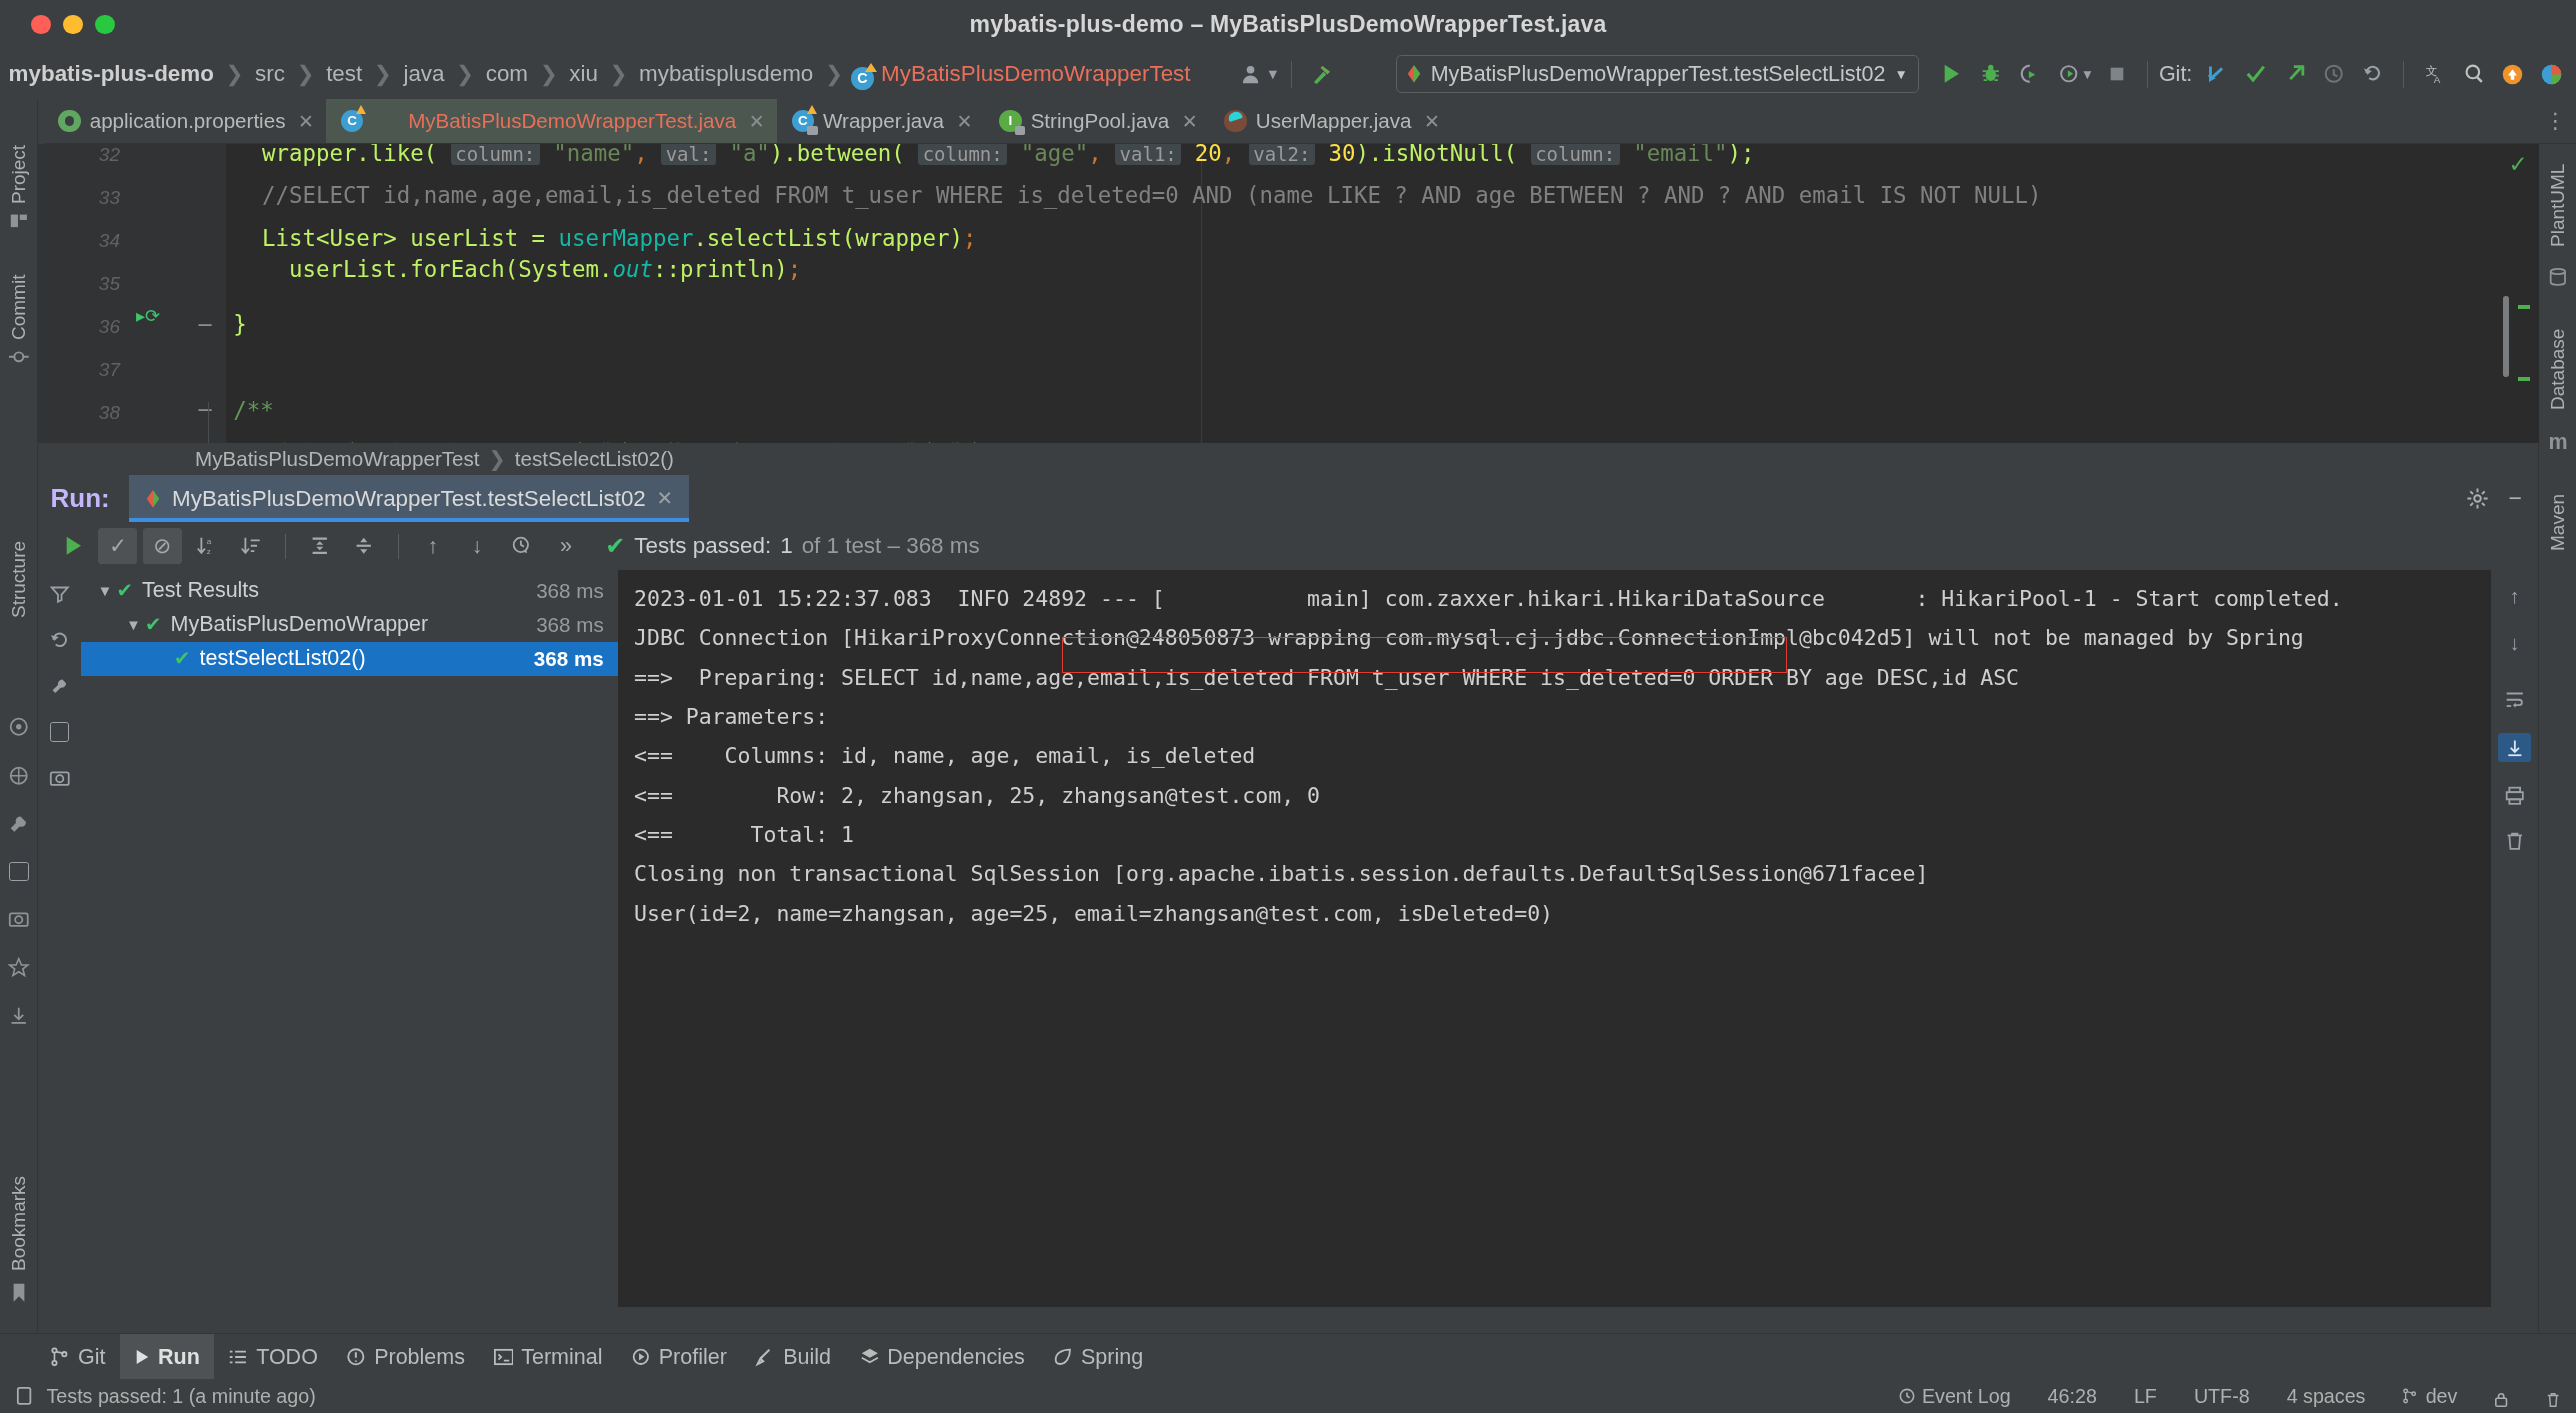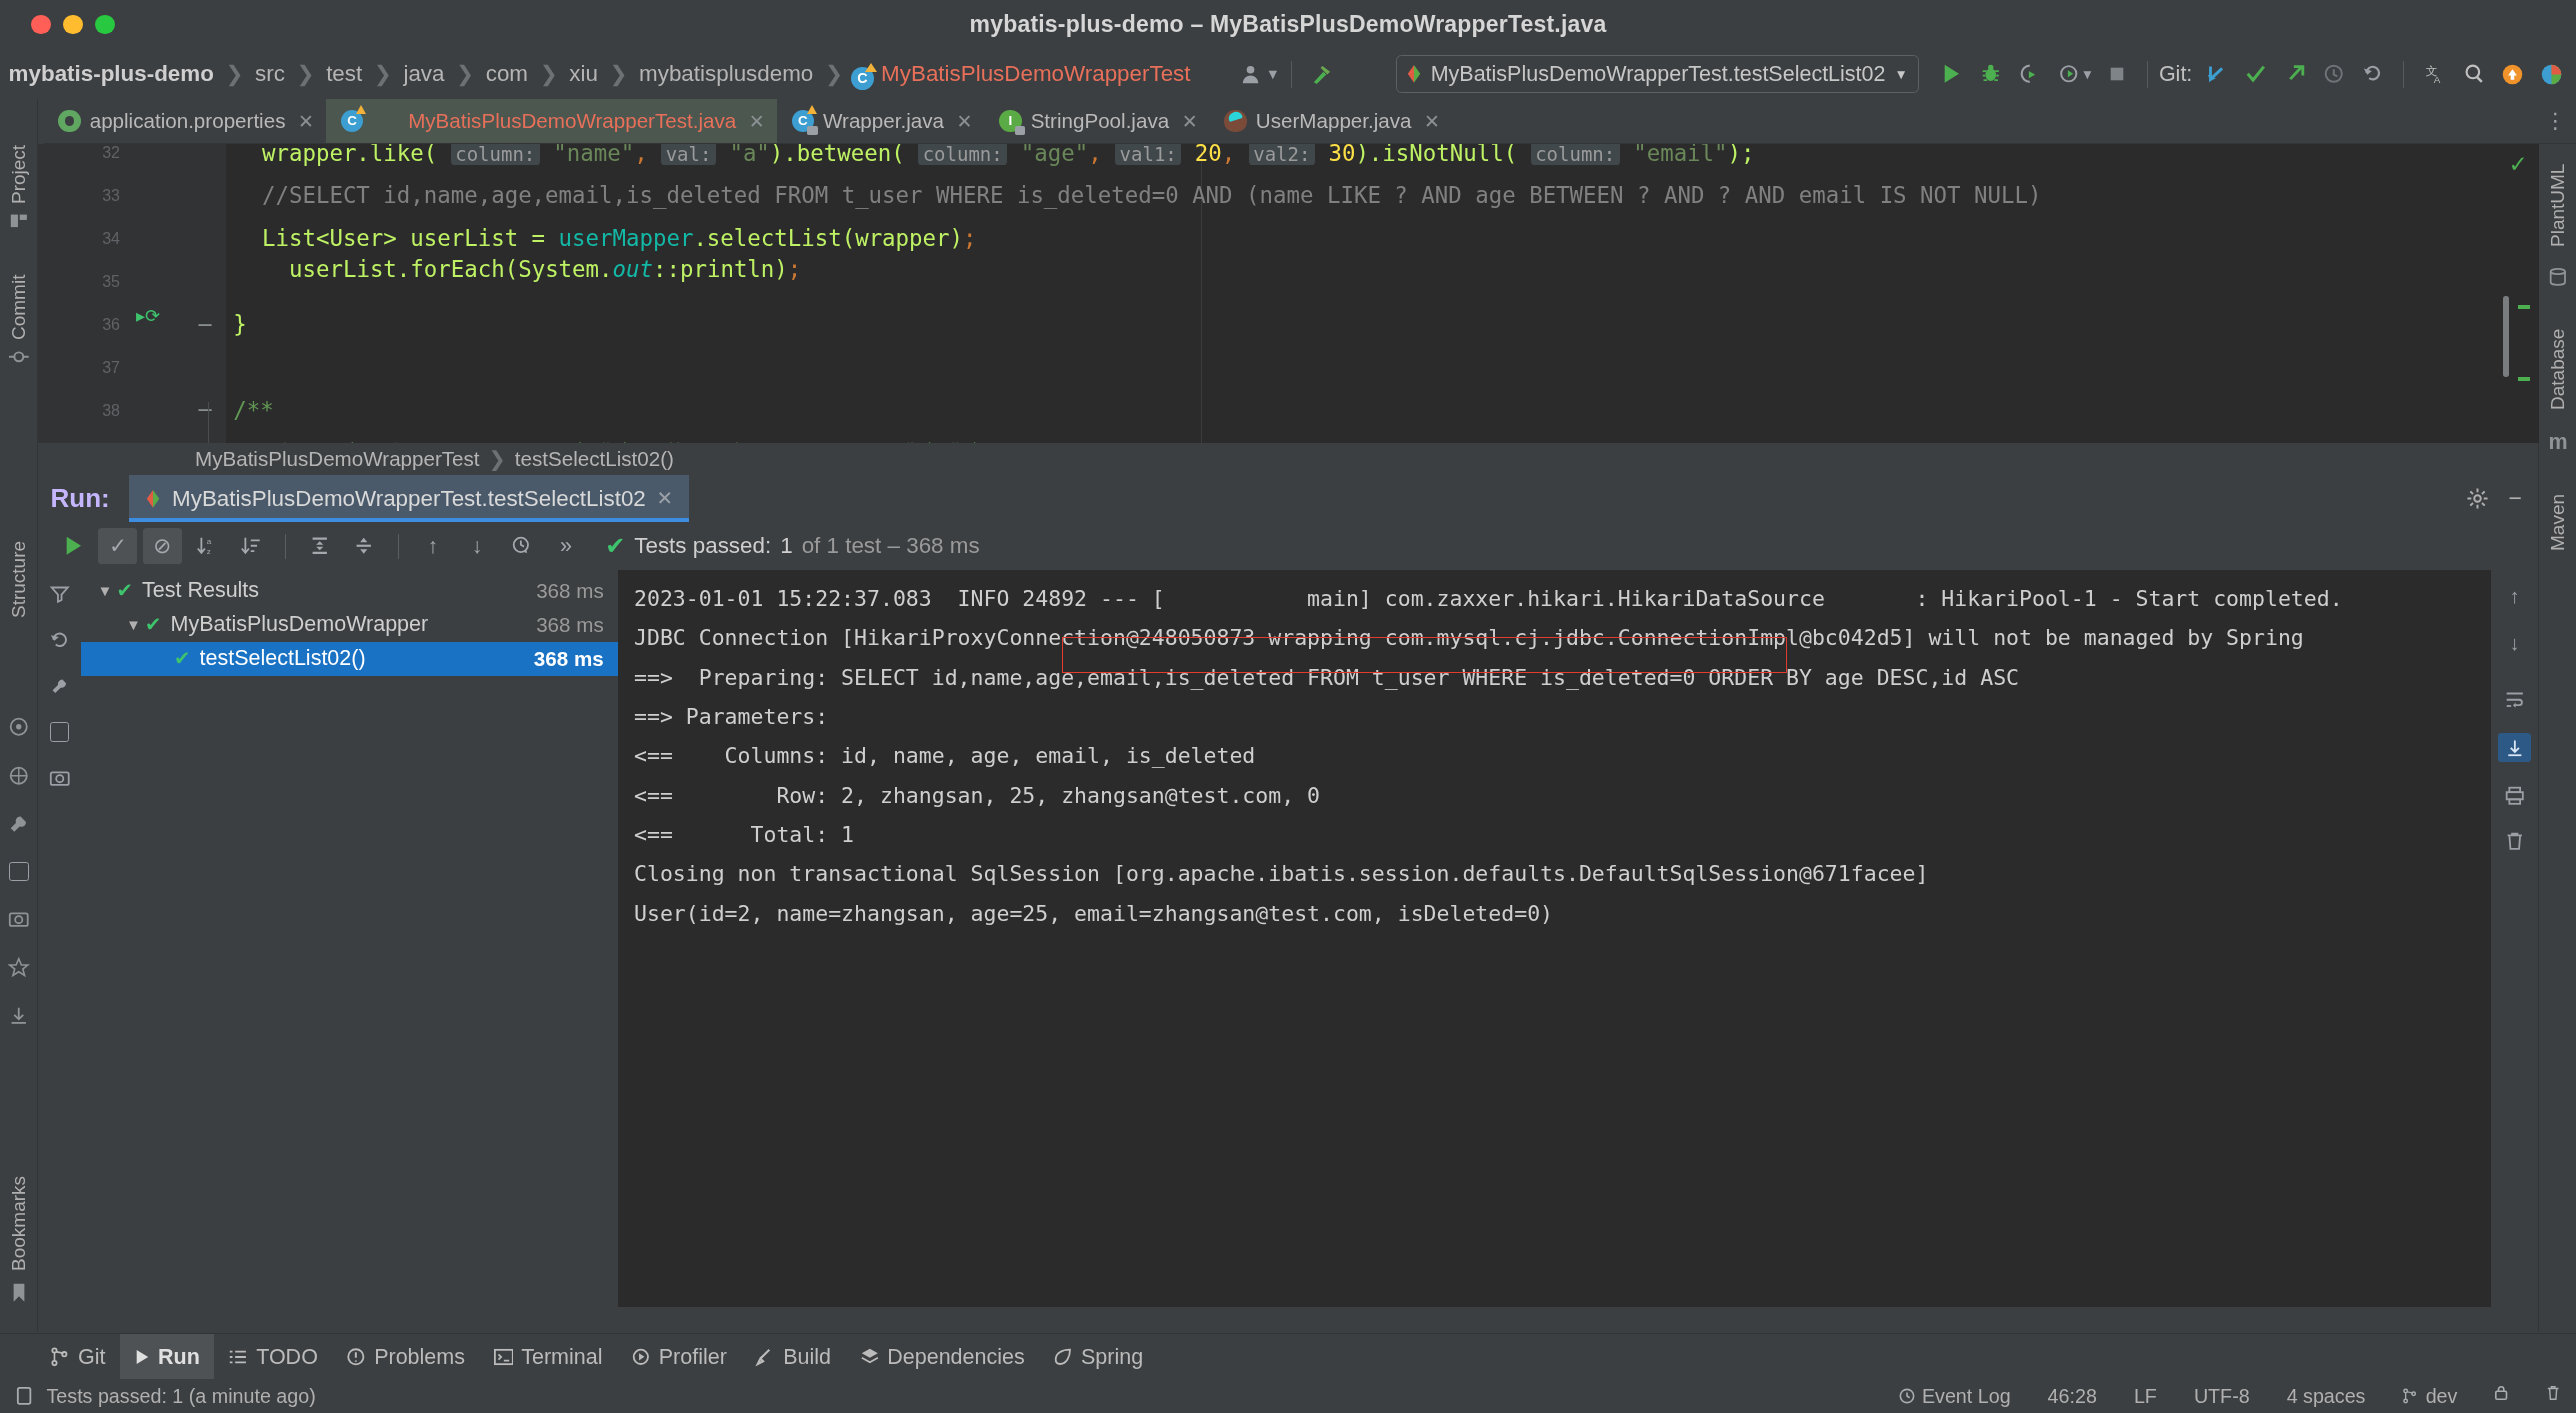--- a/index.html
+++ b/index.html
@@ -96,21 +96,21 @@
     position:absolute; right:0; top:99px; width:38px; height:1233px;
     background:#3c3f41; border-left:0.9px solid #323436;
   }
 
   
   #editor {
     position:absolute; left:38px; top:144px; width:2500px; height:299px;
     background:#2b2b2b; overflow:hidden;
   }
   #gutter { position:absolute; left:0; top:0; width:188px; height:100%; background:#313335; }
-  .lnum { position:absolute; right:106px; color:#606366; font-size:16px; }
+  .lnum { position:absolute; right:106px; color:#606366; font-size:19px;font-style:italic; }
   .gicon { position:absolute; color:#8a8f92; font-size:18px; }
   .foldline { position:absolute; left:170px; width:0.9px; background:#4a4d4f; }
   #codearea { position:absolute; left:188px; top:0; right:0; bottom:0; }
   .cline { position:absolute; left:36px; white-space:pre; font-size:22.4px; line-height:43px; } .k-str{color:#6a8759;} .k-num{color:#fde047;}
   .k-cmt{color:#808080;} .k-doc{color:#629755;}
   .k-fld{color:#14b8a6;} .k-def{color:#bef264;}
   .k-hint{color:#9a9a9a;background:#41484b;border-radius:3.6px;padding:0.9px 4.5px;font-size:19px;}
   .k-ital{font-style:italic;}
   #editor-rightmark { position:absolute; left:975px; top:0; width:0.9px; height:100%; background:#3a3d3f; }
 
@@ -163,21 +163,21 @@
   }
   .bbtn { display:flex; align-items:center; gap:8px; height:47px; padding:0 14.3px; font-size:21.5px; color:#bbbbbb; }
   .bbtn.active { background:#4e5254; font-weight:bold; color:#e0e0e0; }
 
   
   #statusbar {
     position:absolute; left:0; top:1379px; width:2576px; height:34px;
     background:#3c3f41; display:flex; align-items:center; padding:0 16px;
     font-size:19.7px; color:#b0b0b0;
   }
-  #statusbar .right { margin-left:auto; display:flex; align-items:flex-start; gap:37px; }
+  #statusbar .right { margin-left:auto; display:flex; align-items:flex-end; gap:37px; }
   svg { display:block; }
 </style>
 </head>
 <body>
 
 <div id="titlebar">
   <div id="traffic">
     <div class="tl red"></div>
     <div class="tl yel"></div>
     <div class="tl grn"></div>

